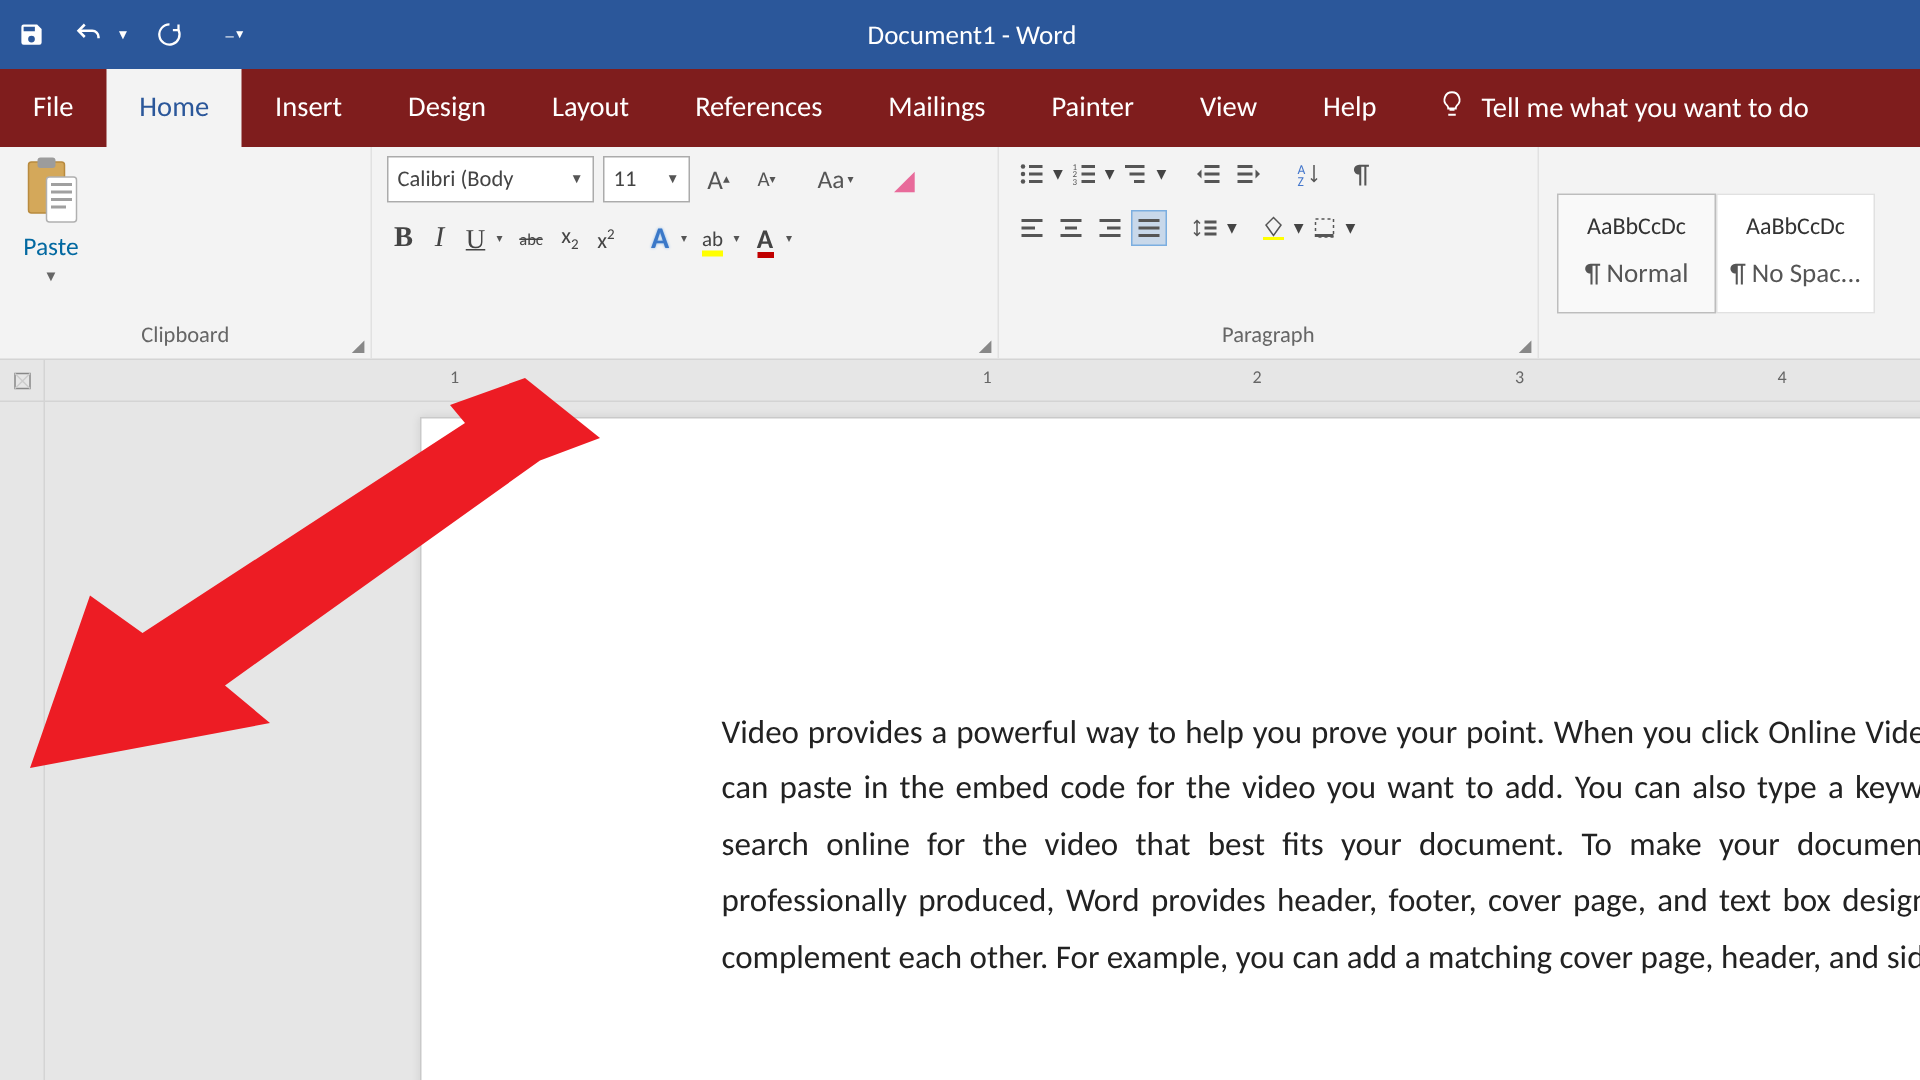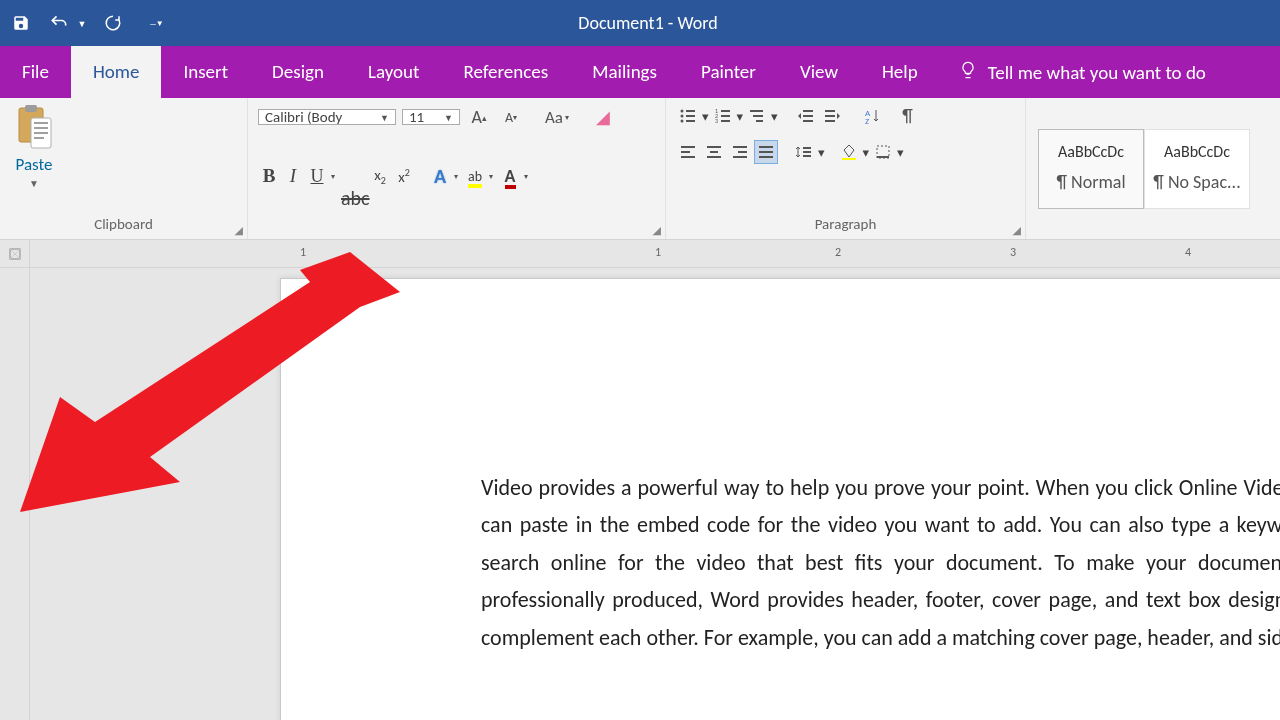--- a/index.html
+++ b/index.html
@@ -6,21 +6,21 @@
   body { font-family: "Segoe UI", Calibri, sans-serif; font-size: 13px; background: #e6e6e6; overflow: hidden; width: 1280px; height: 720px; position: relative; color: #444; }
 
   
   .titlebar { background: #2b579a; color: #fff; height: 46px; display: flex; align-items: center; padding: 0 8px; }
   .qat { display: flex; align-items: center; gap: 12px; }
   .qat .qbtn { width: 26px; height: 26px; display: flex; align-items: center; justify-content: center; font-size: 18px; cursor: pointer; }
   .qat .qbtn svg { fill: #fff; }
   .titlebar .title { position: absolute; left: 16px; right: 0; top: 0; text-align: center; line-height: 46px; font-size: 18px; pointer-events: none; }
 
   
-  .tabbar { background: #a21caf; color: #fff; height: 52px; display: flex; align-items: stretch; }
+  .tabbar { background: #7f1d1d; color: #fff; height: 52px; display: flex; align-items: stretch; }
   .tab { padding: 0 22px; line-height: 52px; font-size: 19px; cursor: pointer; position: relative; }
   .tab.active { background: #f3f3f3; color: #2b579a; }
   .tell { display: flex; align-items: center; gap: 10px; padding-left: 18px; font-size: 19px; }
   .tell .bulb svg { stroke: #fff; fill: none; stroke-width: 1.5; }
 
   
   .ribbon { background: #f3f3f3; border-bottom: 1px solid #d4d4d4; height: 142px; display: flex; align-items: stretch; }
   .group { border-right: 1px solid #e1e1e1; display: flex; flex-direction: column; position: relative; padding: 4px; height: 100%; }
   .group-body { flex: 1; display: flex; align-items: flex-start; }
   .group-label { text-align: center; font-size: 15px; color: #666; padding-bottom: 2px; position: relative; }
@@ -33,32 +33,32 @@
   .paste-big .drop { font-size: 10px; color: #666; margin-top: 2px; }
   .clip-rows { margin-left: 6px; }
   .clip-row { display: flex; align-items: center; gap: 8px; color: #888; font-size: 17px; padding: 6px 4px; cursor: pointer; }
   .clip-row svg { width: 20px; height: 20px; fill: #888; }
   .clip-row.fp { color: #444; }
   .clip-row.fp svg { fill: #a0a0a0; }
 
   
   .font-body { flex-direction: column; padding-left: 6px; }
   .font-row1 { display: flex; align-items: center; gap: 6px; margin-bottom: 12px; margin-top: 2px;}
-  .combo { border: 1px solid #ababab; background: #fff; height: 16px; display: flex; align-items: center; justify-content: space-between; padding: 0 6px; font-size: 15px; cursor: pointer; }
+  .combo { border: 1px solid #ababab; background: #fff; height: 31px; display: flex; align-items: center; justify-content: space-between; padding: 0 6px; font-size: 15px; cursor: pointer; }
   .combo.font { width: 138px; }
   .combo.size { width: 58px; }
   .combo .arr { font-size: 9px; color: #555; }
   .ibtn { width: 26px; height: 26px; display: flex; align-items: center; justify-content: center; cursor: pointer; font-size: 17px; color: #555; }
   .eraser { color: #e86a9a; font-size: 18px;}
   .font-row2 { display: flex; align-items: center; gap: 2px; }
   .font-row2 .b { font-weight: bold; font-family:'Times New Roman',serif; font-size:19px; width:22px; text-align:center; cursor:pointer;}
   .font-row2 .i { font-style: italic; font-family:'Times New Roman',serif; font-size:19px; width:22px; text-align:center; cursor:pointer;}
   .font-row2 .u { text-decoration: underline; font-family:'Times New Roman',serif; font-size:18px; width:22px; text-align:center; cursor:pointer; position:relative;}
   .font-row2 .tiny-arr { font-size:8px; color:#555; margin-left:1px; margin-right:4px; cursor:pointer;}
-  .font-row2 .strike { text-decoration: line-through; font-size:20px; width:26px; text-align:center; cursor:pointer;margin-top:44px;}
+  .font-row2 .strike { text-decoration: line-through; font-size:11px; width:26px; text-align:center; cursor:pointer;}
   .font-row2 .sub { font-size:15px; width:22px; text-align:center; cursor:pointer;}
   .font-row2 .sup2 { font-size:15px; width:22px; text-align:center; cursor:pointer;}
   .txfx { width:22px; cursor:pointer; text-align:center;}
   .hl { width:22px; cursor:pointer; text-align:center;}
   .fc { width:22px; cursor:pointer; text-align:center;}
 
   
   .para-body { flex-direction: column; padding-left: 6px;}
   .para-row { display: flex; align-items: center; gap: 2px; margin-bottom: 12px; margin-top:2px;}
   .para-row2 { display: flex; align-items: center; gap: 2px;}

